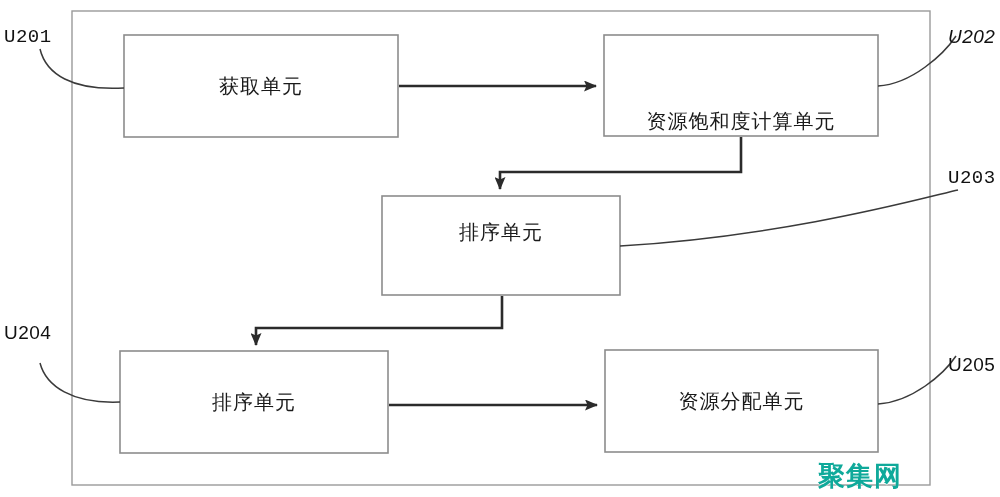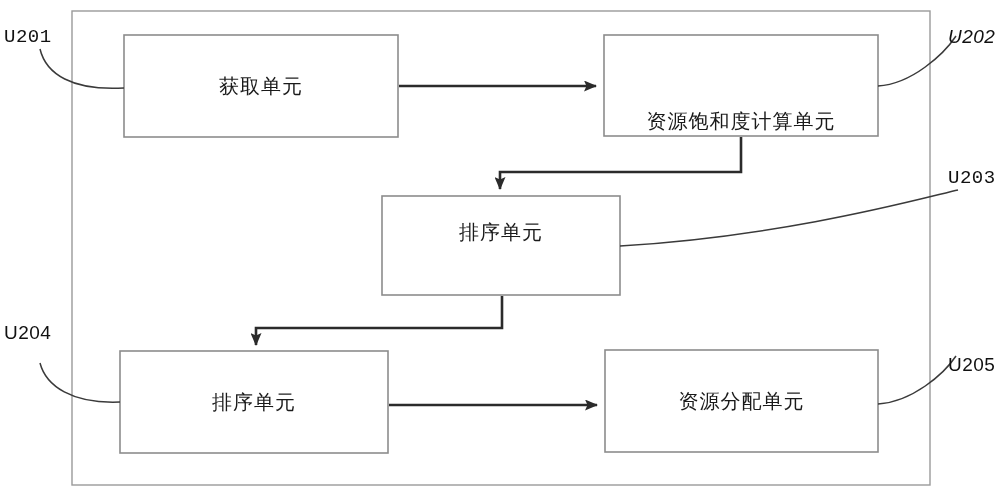--- a/index.html
+++ b/index.html
@@ -96,14 +96,15 @@
   <div class="node-label" style="left:382px; top:196px; width:238px; height:72px;">排序单元</div>
   <div class="node-label" style="left:120px; top:351px; width:268px; height:102px;">排序单元</div>
   <div class="node-label" style="left:605px; top:350px; width:273px; height:102px;">资源分配单元</div>
 
   <div class="ref-label" style="left:4px; top:26px;font-family:Liberation Mono, monospace;">U201</div>
   <div class="ref-label" style="left:948px; top:26px;font-style:italic;">U202</div>
   <div class="ref-label" style="left:948px; top:167px;font-family:Liberation Mono, monospace;">U203</div>
   <div class="ref-label" style="left:4px; top:322px;">U204</div>
   <div class="ref-label" style="left:948px; top:354px;">U205</div>
 
+  <div class="watermark" style="left:818px; top:458px;">聚集网</div>
 
 </div>
 
 </body></html>

